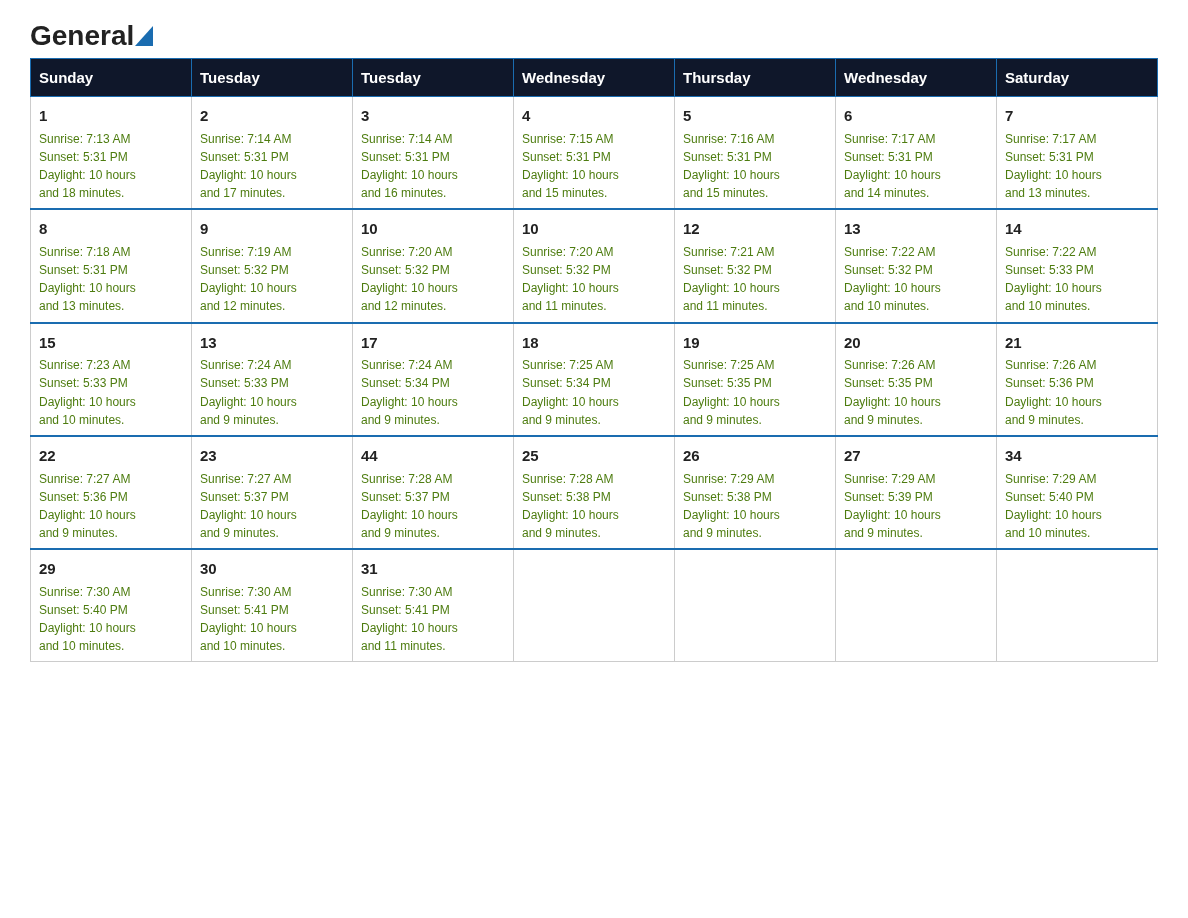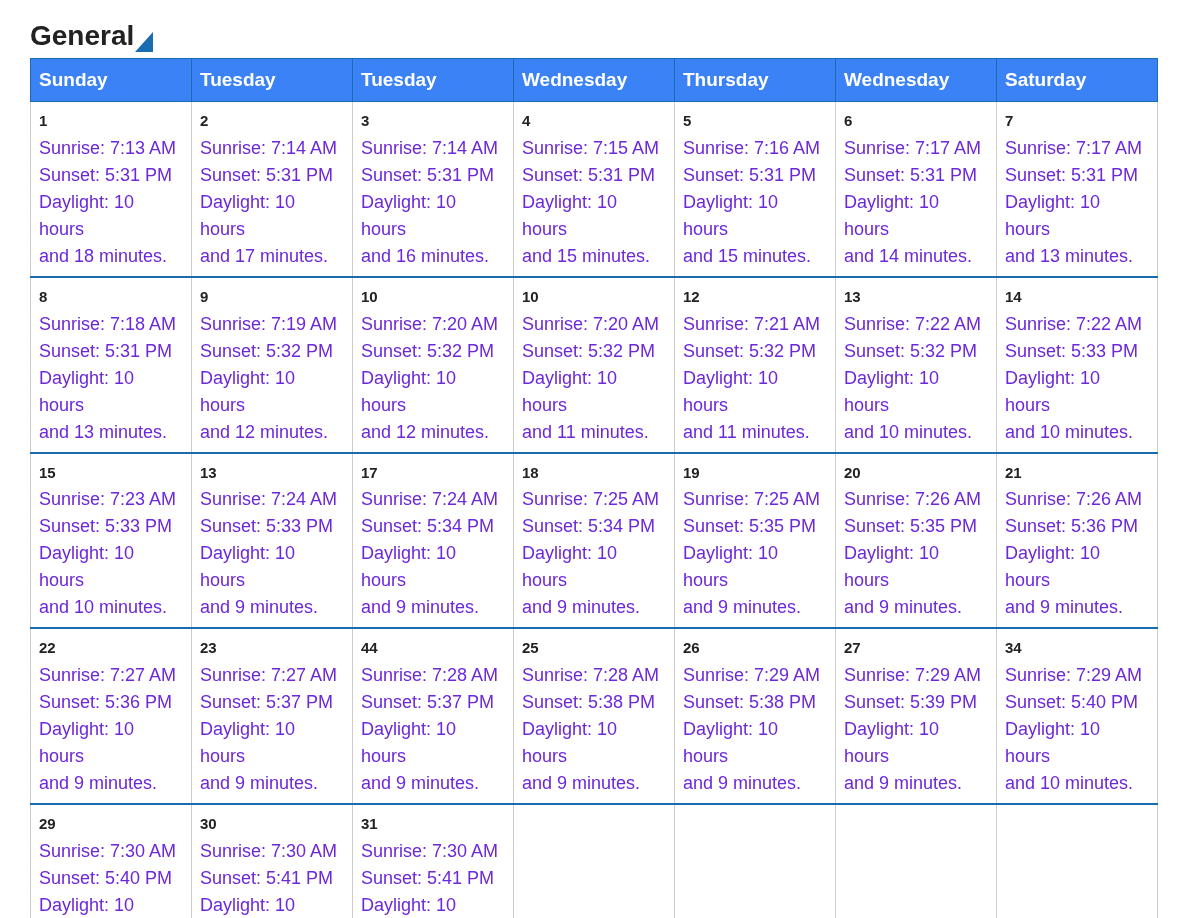--- a/index.html
+++ b/index.html
@@ -37,23 +37,23 @@
       font-size: 22px;
       color: #444;
       margin-top: 4px;
     }
     .calendar {
       width: 100%;
       border-collapse: collapse;
       margin-top: 10px;
     }
     .calendar th {
-      background-color: #3b82f6;
+      background-color: #0f172a;
       color: #fff;
-      font-size: 19px;
+      font-size: 15px;
       font-weight: bold;
       padding: 10px 8px;
       text-align: left;
       border: 1px solid #1a6cb0;
     }
     .calendar td {
       vertical-align: top;
       border: 1px solid #ccc;
       padding: 8px 8px 6px 8px;
       width: calc(100% / 7);
@@ -66,35 +66,35 @@
       background: #fff;
     }
     .day-number {
       font-size: 15px;
       font-weight: bold;
       color: #222;
       display: block;
       margin-bottom: 3px;
     }
     .day-info {
-      font-size: 18px;
-      color: #6d28d9;
+      font-size: 12px;
+      color: #4d7c0f;
       line-height: 1.5;
     }
     .row-divider td {
       border-top: 2px solid #1a6cb0;
     }
     
     .logo-wrap {
       display: flex;
       flex-direction: column;
     }
     .logo-row1 {
       display: flex;
-      align-items: flex-end;
+      align-items: center;
     }
     .logo-triangle {
       width: 0;
       height: 0;
       border-style: solid;
       border-width: 0 0 20px 18px;
       border-color: transparent transparent #1a6cb0 transparent;
       display: inline-block;
       margin-left: 1px;
       vertical-align: bottom;

